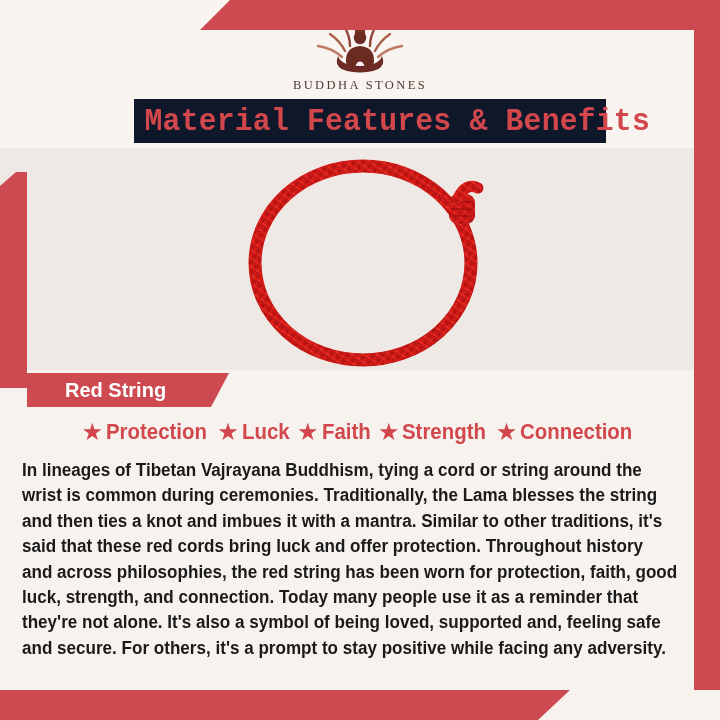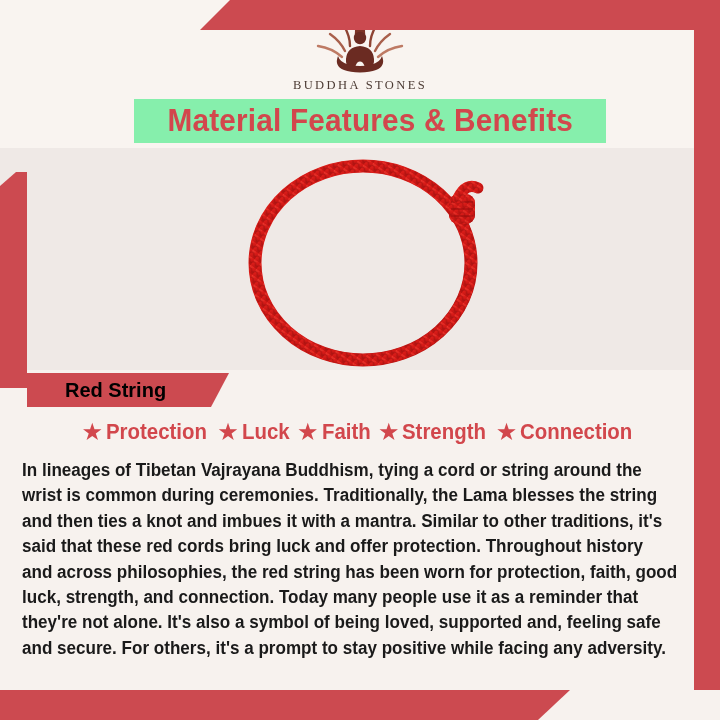--- a/index.html
+++ b/index.html
@@ -94,25 +94,25 @@
     color: #4B3A33;
     text-align: center;
   }
 
   .title-panel {
     position: absolute;
     top: 99px;
     left: 134px;
     width: 472px;
     height: 44px;
-    background: #86efac;
+    background: #0f172a;
     display: flex;
     align-items: center;
-    justify-content: center;
     z-index: 3;
+    font-family: Liberation Mono, monospace;
   }
   .title-text {
     font-size: 31px;
     font-weight: bold;
     color: #D2474C;
     letter-spacing: 0.2px;
     white-space: nowrap;
     transform: scaleX(0.96);
   }
 
@@ -141,21 +141,21 @@
     left: 27px;
     width: 202px;
     height: 34px;
     background: #CC4A50;
     clip-path: polygon(0 0, 100% 0, calc(100% - 18px) 100%, 0 100%);
     display: flex;
     align-items: center;
     z-index: 7;
   }
   .name-banner-text {
-    color: #000000;
+    color: #ffffff;
     font-size: 20px;
     font-weight: bold;
     padding-left: 38px;
     white-space: nowrap;
   }
 
   
   .benefits {
     position: absolute;
     top: 420px;

